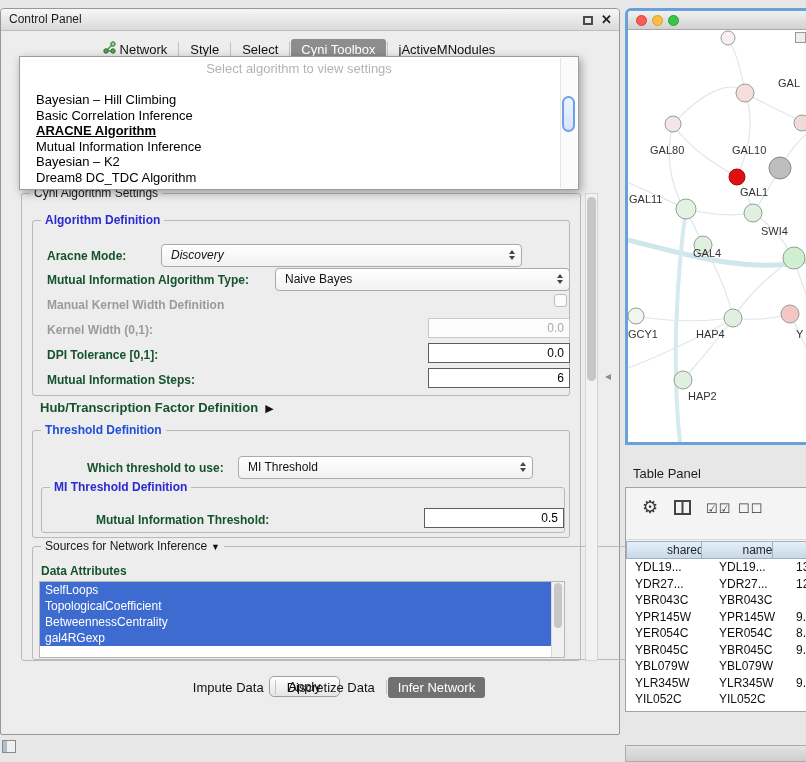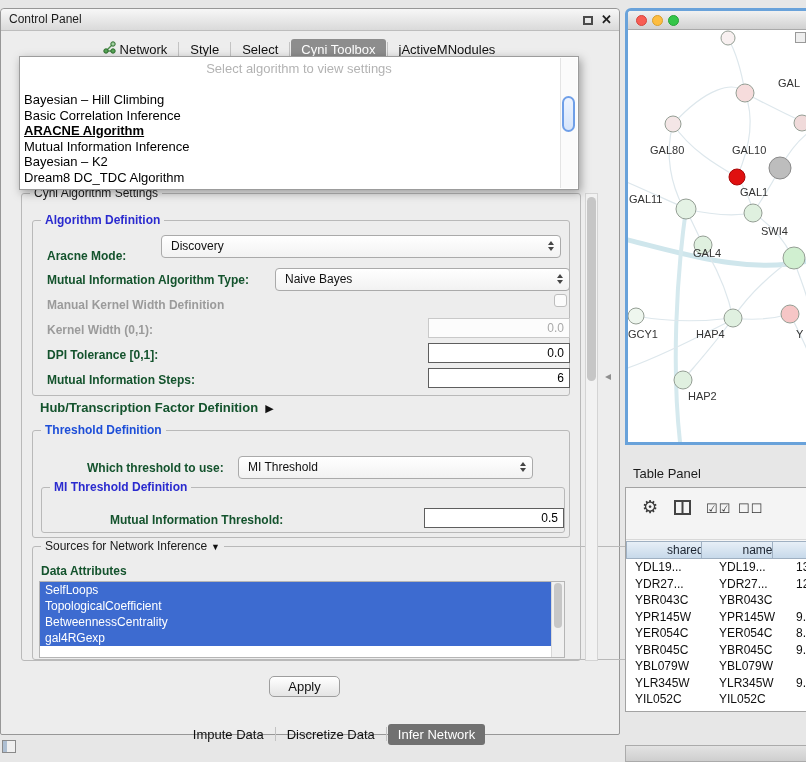--- a/index.html
+++ b/index.html
@@ -15,21 +15,21 @@
         background:#ededed; border:1px solid #979797; border-radius:4px 4px 2px 2px; }
   .cp-titlebar { position:absolute; left:0; top:0; right:0; height:22px;
         background:linear-gradient(#f7f7f7,#dadada); border-bottom:1px solid #bdbdbd;
         border-radius:4px 4px 0 0; }
   .cp-title { position:absolute; left:8px; top:3px; font-size:12px; color:#1c1c1c; }
   .float-btn { position:absolute; right:26px; top:7px; width:10px; height:9px; border:2px solid #4a4a4a; }
   .close-btn { position:absolute; right:7px; top:3px; font-size:13px; font-weight:bold; color:#222; }
 
   .tabbar { position:absolute; left:0; right:22px; top:28px; height:24px;
         display:flex; justify-content:center; align-items:center; }
-  .tabbar.bottom { top:713px; right:0;padding-left:48px; }
+  .tabbar.bottom { top:666px; right:0;padding-left:48px; }
   .tab { font-size:13px; padding:3px 10px; color:#111; border-radius:3px; white-space:nowrap;
         display:inline-flex; align-items:center; gap:4px; }
   .tab.selected { background:#8d8d8d; color:#fff; }
   .tabbar.bottom .tab.selected { background:#717171; }
   .tab-sep { width:1px; height:14px; background:#c3c3c3; margin:0 1px; }
 
   
   .fieldset { position:absolute; border:1px solid #b9b9b9; border-radius:3px; background:transparent; }
   .legend { position:absolute; top:-8px; left:8px; background:#ededed; padding:0 4px;
         font-size:12px; line-height:15px; color:#1a1a1a; white-space:nowrap; }
@@ -69,21 +69,21 @@
 
   .main-sb { position:absolute; left:584px; top:184px; width:13px; height:468px;
         background:#f2f2f2; border:1px solid #d4d4d4; }
   .sb-thumb { position:absolute; left:1px; top:3px; width:9px; height:184px; background:#c6c6c6; border-radius:5px; }
   .collapse-arrow { position:absolute; left:604px; top:360px; font-size:12px; color:#8f8f8f; }
 
   
   .popup { position:absolute; left:18px; top:47px; width:560px; height:134px; background:#fff;
         border:1px solid #9c9c9c; box-shadow:2px 3px 9px rgba(0,0,0,0.35); z-index:30; padding-top:3px; }
   .placeholder { text-align:center; color:#b3b3b3; font-size:13px; height:17px; line-height:17px; margin-bottom:15px; }
-  .pitem { font-size:13px; height:15.5px; line-height:15.5px; padding-left:4px; color:#000; white-space:nowrap; }
+  .pitem { font-size:13px; height:15.5px; line-height:15.5px; padding-left:16px; color:#000; white-space:nowrap; }
   .pitem.bold { font-weight:bold;text-decoration:underline; }
   .popup-sb { position:absolute; right:1px; top:1px; bottom:1px; width:17px; background:#fbfbfb; border-left:1px solid #e4e4e4; }
   .popup-thumb { position:absolute; left:1px; top:38px; width:13px; height:36px;
         border:2px solid #6f9fe8; border-radius:8px; background:linear-gradient(#eef4ff,#d6e5fb); }
 
   
   .netwin { position:absolute; left:625px; top:8px; width:190px; height:437px;
         border:3px solid #69a2da; border-radius:6px 6px 0 0; background:#fff; overflow:hidden; }
   .mac-titlebar { position:relative; height:19px; background:linear-gradient(#f1f1f1,#d1d1d1); border-bottom:1px solid #a9a9a9; }
   .light { position:absolute; top:4px; width:11px; height:11px; border-radius:50%; }
@@ -159,21 +159,21 @@
         </span>
       </nav>
 
     <div class="fieldset outer">
       <span class="legend">Cyni Algorithm Settings</span>
 
       <div class="fieldset" style="left:10px;top:26px;width:538px;height:176px;">
         <span class="legend blue">Algorithm Definition</span>
 
         <span class="flabel" style="left:14px;top:27px;">Aracne Mode:</span>
-        <div class="jselect" style="left:128px;top:14px;width:400px;">
+        <div class="jselect" style="left:128px;top:23px;width:361px;font-style:italic;">
           <span>Discovery</span>
           <span class="arrows">
               <i class="tri-up"></i>
               <i class="tri-down"></i>
             </span>
         </div>
 
         <span class="flabel" style="left:14px;top:51px;">Mutual Information Algorithm Type:</span>
         <div class="jselect" style="left:242px;top:47px;width:295px;">
           <span>Naive Bayes</span>
@@ -208,21 +208,21 @@
         <div class="jselect" style="left:205px;top:25px;width:295px;">
           <span>MI Threshold</span>
           <span class="arrows">
               <i class="tri-up"></i>
               <i class="tri-down"></i>
             </span>
         </div>
 
         <div class="fieldset" style="left:8px;top:56px;width:524px;height:46px;">
           <span class="legend blue">MI Threshold Definition</span>
-          <span class="flabel" style="left:24px;top:24px;padding-left:44px;">Mutual Information Threshold:</span>
+          <span class="flabel" style="left:10px;top:24px;padding-left:44px;">Mutual Information Threshold:</span>
           <input class="jinput" style="left: 382px; top: 20px; width: 140px;" value="0.5">
         </div>
       </div>
 
       <div class="fieldset" style="left:10px;top:352px;width:622px;height:114px;">
         <span class="legend">
           <span>Sources for Network Inference</span><span class="src-arrow">▼</span>
         </span>
         <span class="flabel" style="left:8px;top:16px;">Data Attributes</span>
         <div class="listbox">

